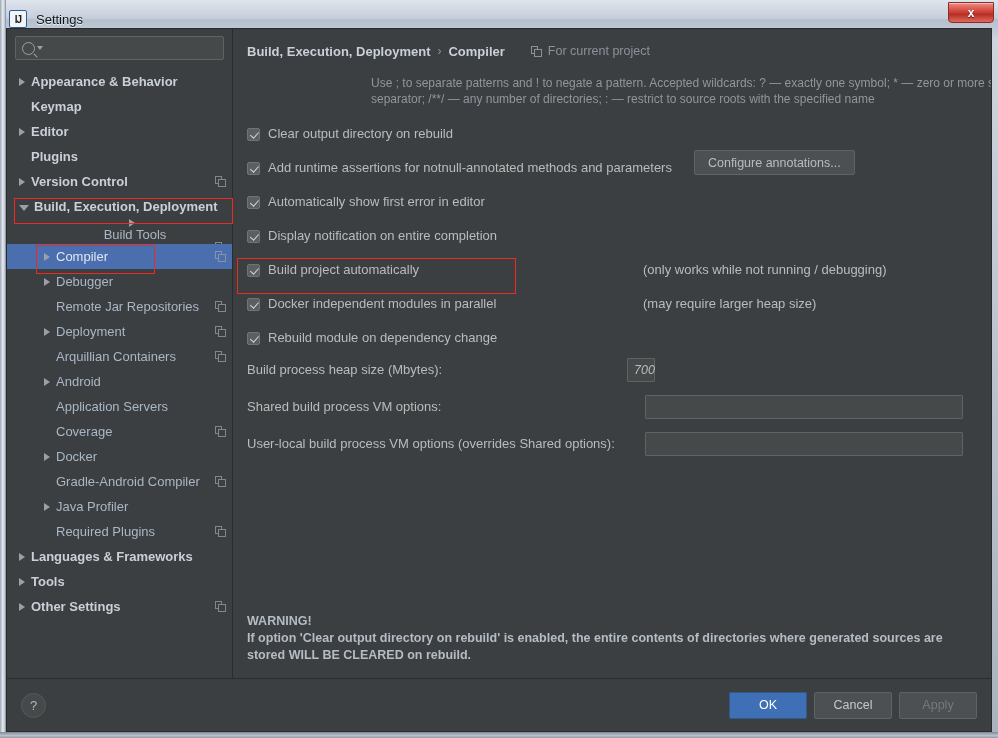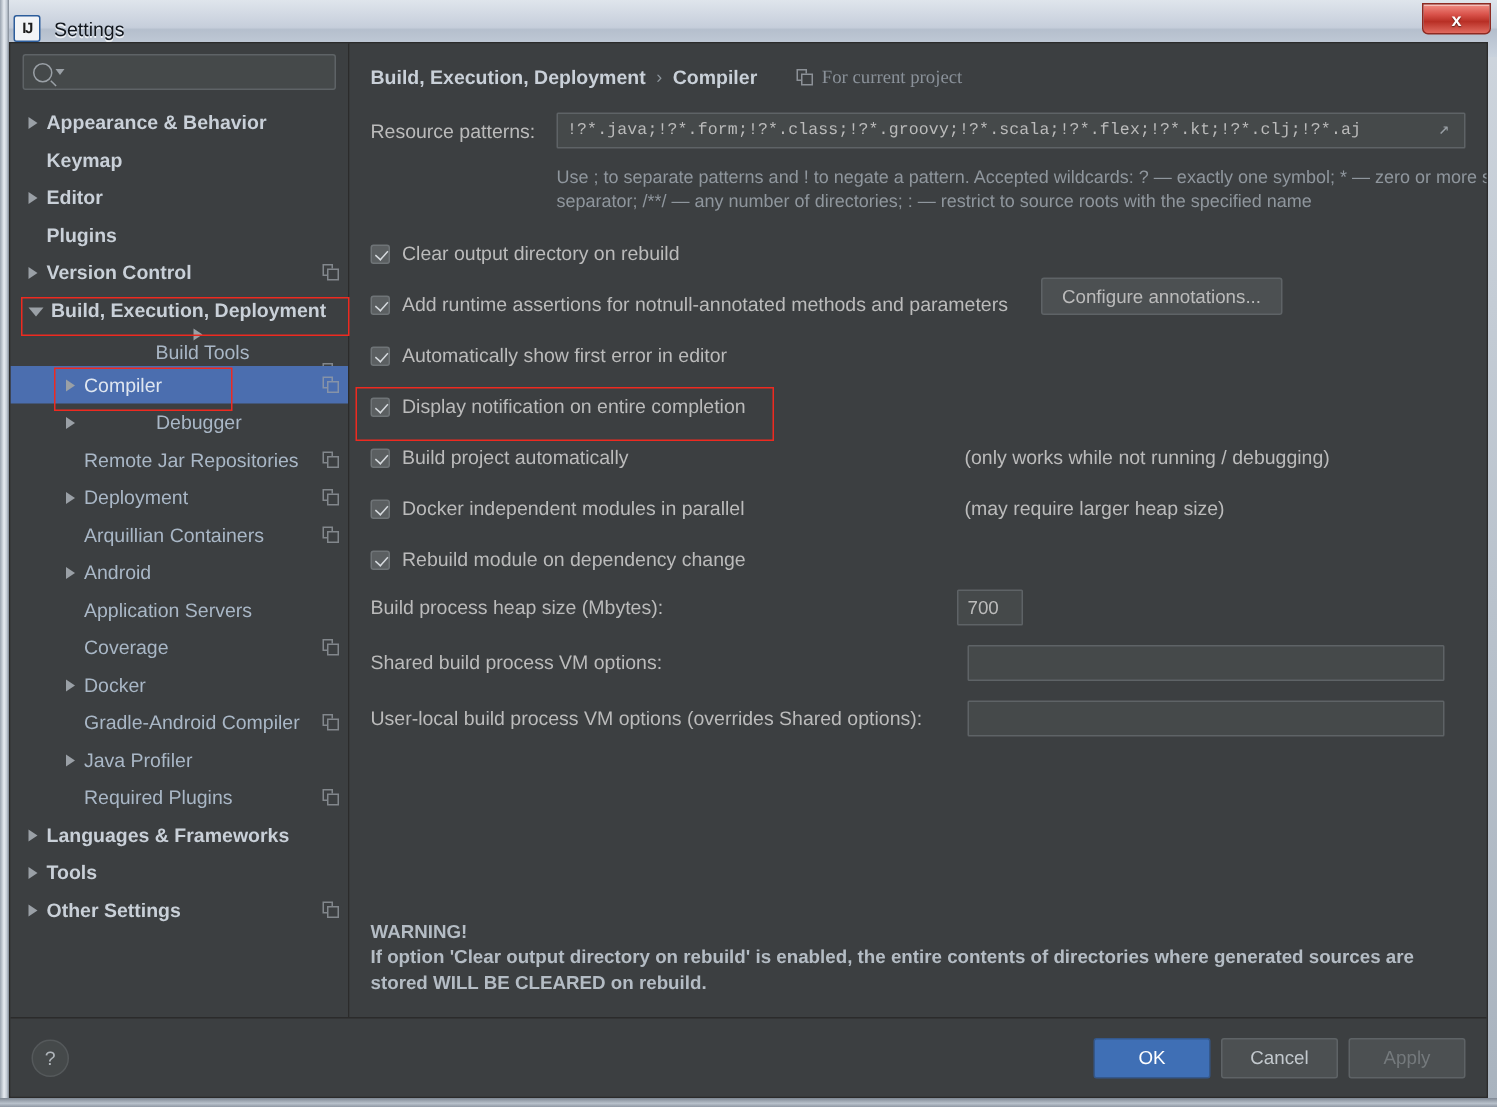--- a/index.html
+++ b/index.html
@@ -175,21 +175,21 @@
   }
   #breadcrumb {
     display: flex; align-items: center;
     font-size: 13px; height: 20px;
     margin-bottom: 14px;
   }
   .crumb { font-weight: bold; color: #c9d0d8; }
   .crumb-sep { color: #8d959c; margin: 0 7px; font-size: 12px; }
   #scope {
     display: flex; align-items: center;
-    margin-left: 26px; color: #8a9199; font-size: 12.5px; font-family: Liberation Serif, serif;
+    margin-left: 26px; color: #8a9199; font-size: 12.5px;
   }
   #scope .copy-ico { margin-left: 0; margin-right: 6px; opacity: .85; }
   .row { display: flex; align-items: center; margin-bottom: 11px; }
   .flabel { font-size: 13px; color: #bbbbbb; }
   .tbox {
     background: #45494a;
     border: 1px solid #5e6366;
     border-radius: 1px;
     height: 24px;
     display: flex; align-items: center;
@@ -365,21 +365,21 @@
             <div class="tnode" style="padding-left: 37px; flex-direction: column;">
               <span class="arrow "></span>
               <span class="lbl">Build Tools</span>
               <span class="copy-ico"></span>
             </div>
             <div class="tnode selected" style="padding-left: 37px;">
               <span class="arrow "></span>
               <span class="lbl">Compiler</span>
               <span class="copy-ico"></span>
             </div>
-            <div class="tnode" style="padding-left: 37px; gap: 48px;">
+            <div class="tnode" style="padding-left: 37px;">
               <span class="arrow "></span>
               <span class="lbl">Debugger</span>
             </div>
             <div class="tnode" style="padding-left: 37px;">
               <span class="arrow none"></span>
               <span class="lbl">Remote Jar Repositories</span>
               <span class="copy-ico"></span>
             </div>
             <div class="tnode" style="padding-left: 37px;">
               <span class="arrow "></span>
@@ -443,27 +443,20 @@
         <div id="breadcrumb">
           <span class="crumb">Build, Execution, Deployment</span>
           <span class="crumb-sep">›</span>
           <span class="crumb">Compiler</span>
           <span id="scope">
             <span class="copy-ico"></span>
             <span>For current project</span>
           </span>
         </div>
 
-        <div class="row" id="res-row">
-          <span class="flabel" id="res-label">Resource patterns:</span>
-          <span class="tbox" id="res-box">
-            <span>!?*.java;!?*.form;!?*.class;!?*.groovy;!?*.scala;!?*.flex;!?*.kt;!?*.clj;!?*.aj</span>
-            <span id="expand-ico">↗</span>
-          </span>
-        </div>
 
         <div id="res-hint">Use ; to separate patterns and ! to negate a pattern. Accepted wildcards: ? — exactly one symbol; * — zero or more symbols; / — path separator; /**/ — any number of directories; <i><dir_name></dir_name></i>:<i><pattern></pattern></i> — restrict to source roots with the specified name</div>
 
         <div id="checkbox-list">
             <div class="cbrow" style="position: relative;">
               <span class="cb"></span>
               <span class="cbl">Clear output directory on rebuild</span>
             </div>
             <div class="cbrow" style="position: relative;">
               <span class="cb"></span>
@@ -490,21 +483,21 @@
             </div>
             <div class="cbrow" style="position: relative;">
               <span class="cb"></span>
               <span class="cbl">Rebuild module on dependency change</span>
             </div>
           </div>
 
         <div id="field-list">
             <div class="frow" style="position: relative;">
               <span class="flabel">Build process heap size (Mbytes):</span>
-              <span class="tbox" style="font-size: 12.5px; width: 44px; margin-left: auto; position: absolute; left: 391px;">
+              <span class="tbox" style="font-size: 12.5px; width: 28px; margin-left: auto; position: absolute; left: 380px; font-style: italic;">
                 <span>700</span>
               </span>
             </div>
             <div class="frow" style="position: relative;">
               <span class="flabel">Shared build process VM options:</span>
               <span class="tbox vmbox" style="font-size: 12.5px; position: absolute; left: 398px; right: 14px;">
                 <span></span>
               </span>
             </div>
             <div class="frow" style="position: relative;">

